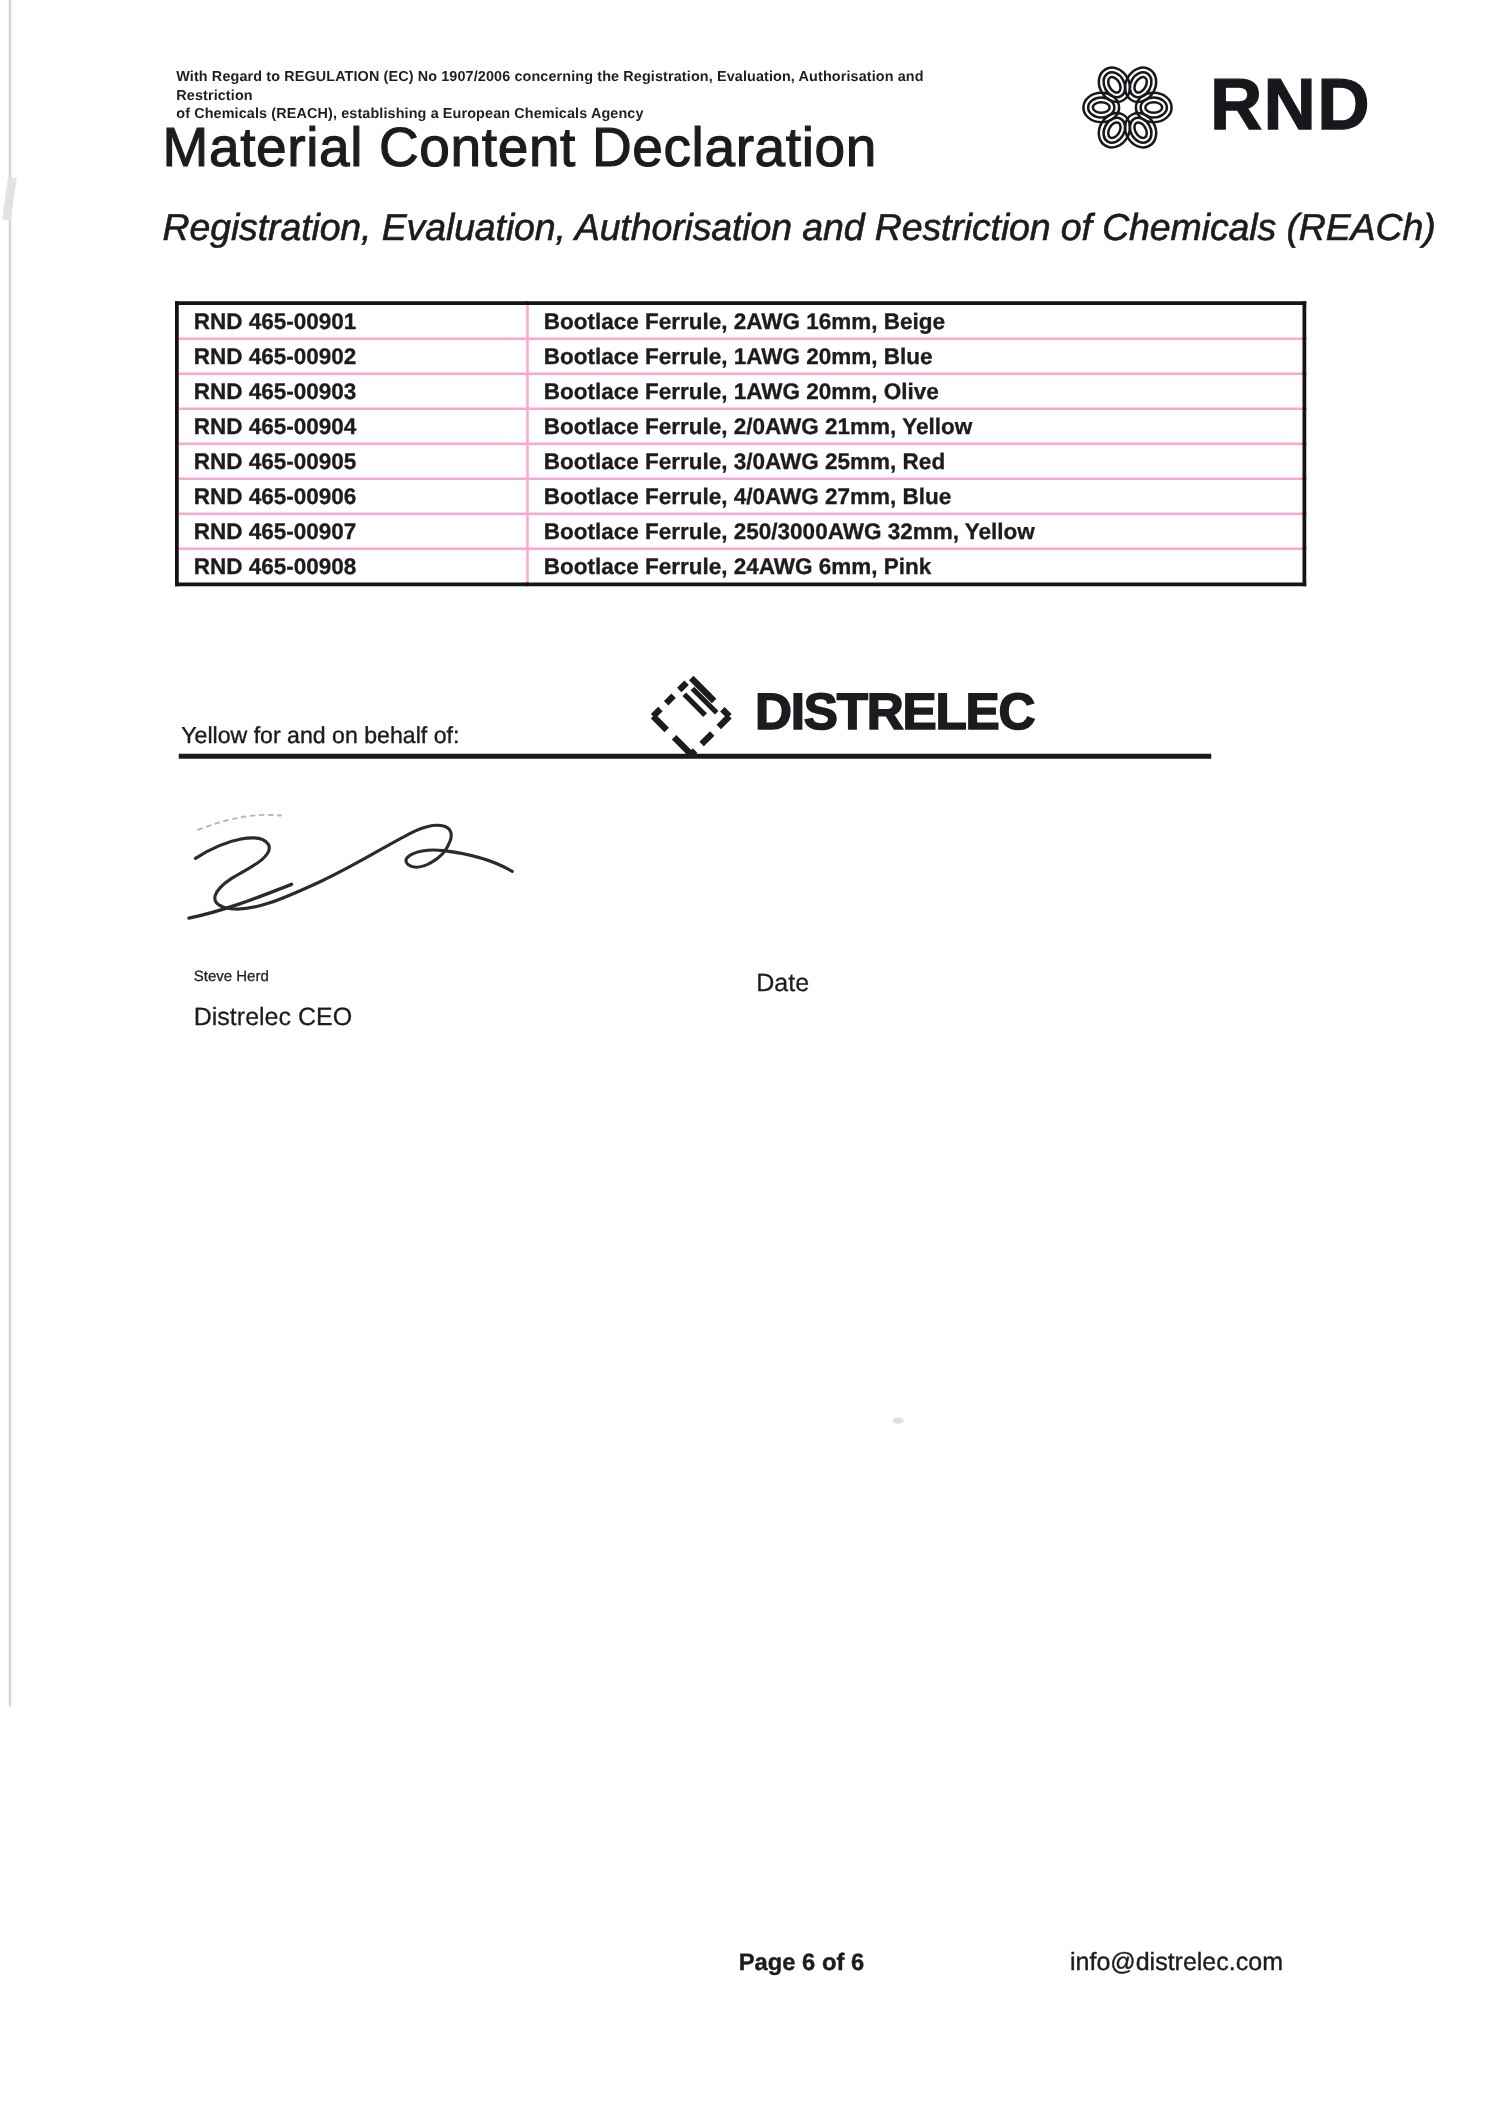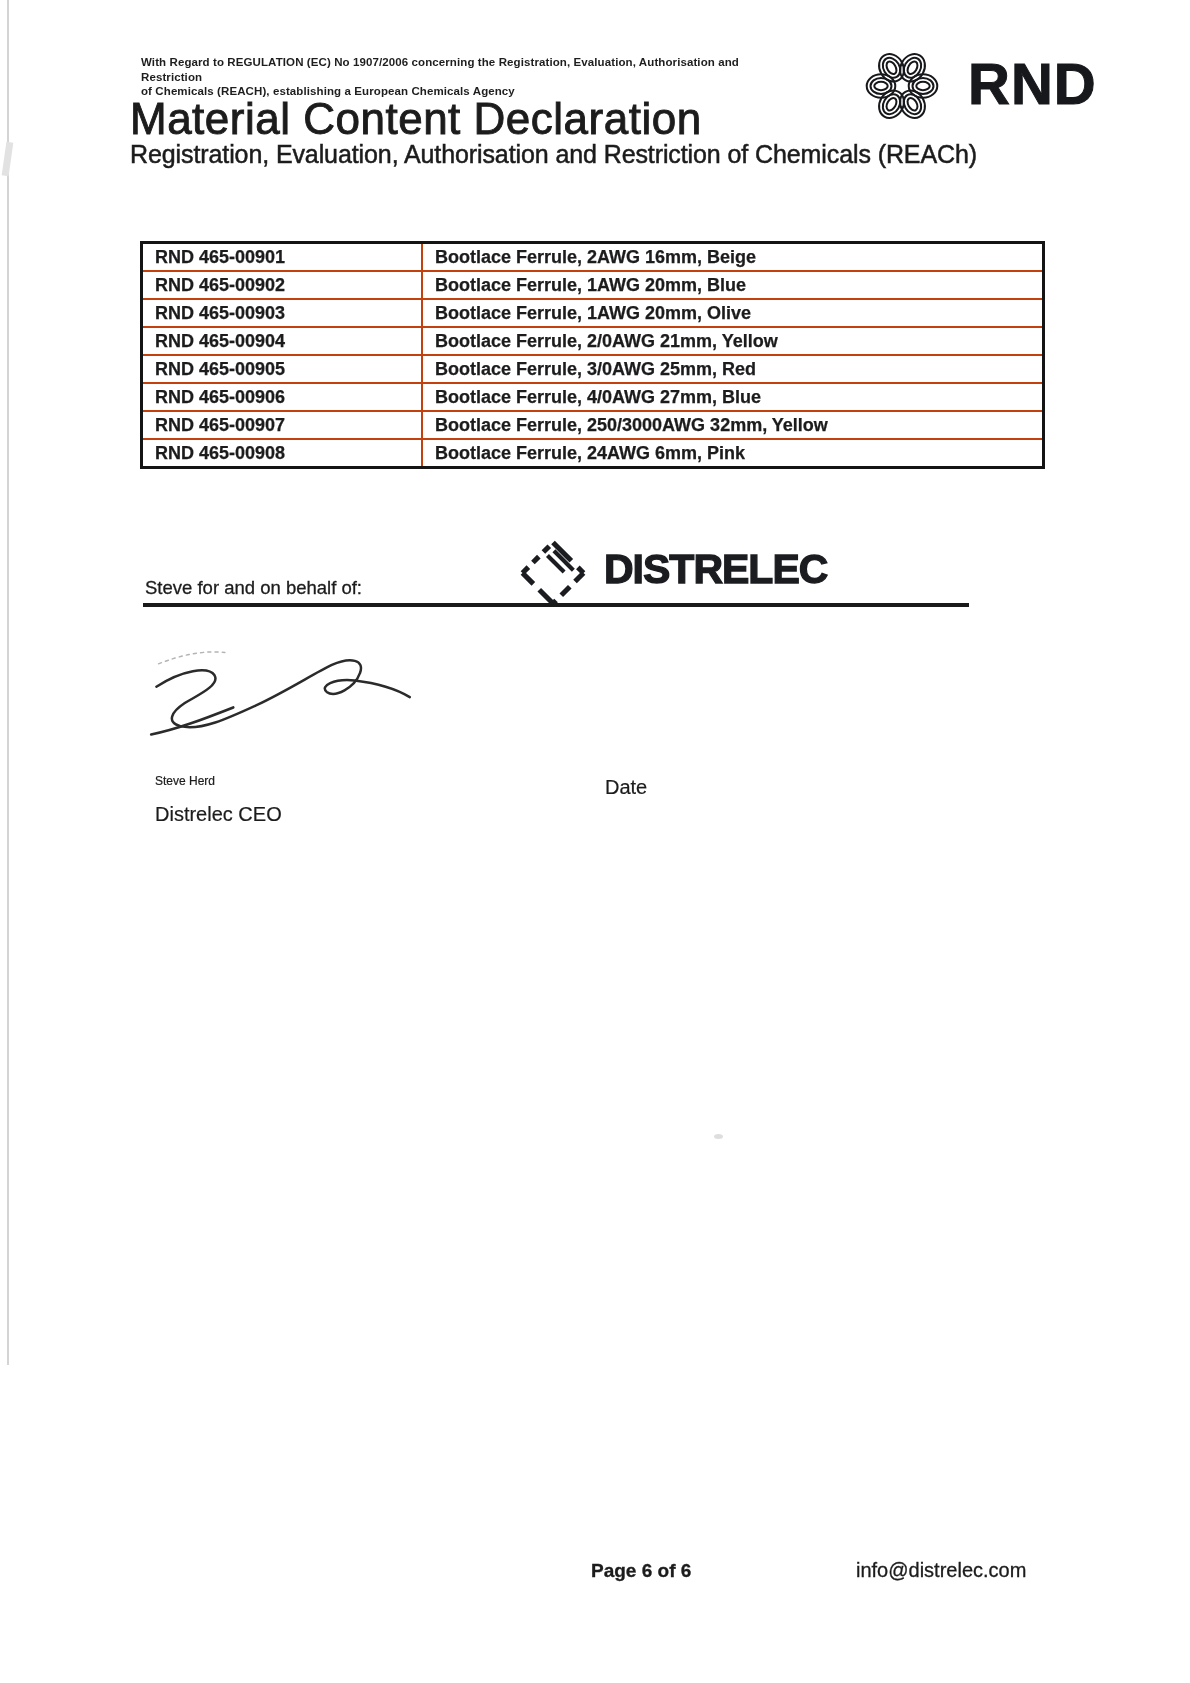--- a/index.html
+++ b/index.html
@@ -17,39 +17,39 @@
     position:absolute; left:141px; top:55px; width:640px;
     font-size:11.5px; line-height:14.5px; font-weight:700; letter-spacing:0.1px;
     color:#1e1e1e;
   }
   .doc-title {
     position:absolute; left:130px; top:94px;
     font-size:44px; font-weight:400; letter-spacing:0.5px;
     -webkit-text-stroke:0.9px #1c1c1c; white-space:nowrap;
   }
   .doc-subtitle {
-    position:absolute; left:130px; top:140px;
-    font-size:25px; font-weight:400; letter-spacing:-0.1px;
-    -webkit-text-stroke:0.5px #1c1c1c; white-space:nowrap;
+    position:absolute; left:130px; top:166px;
+    font-size:30px; font-weight:400; letter-spacing:-0.1px;
+    -webkit-text-stroke:0.5px #1c1c1c; white-space:nowrap;font-style:italic;
   }
 
   .rnd-logo { position:absolute; left:860px; top:40px; display:flex; align-items:center; }
   .rnd-logo svg { display:block; }
   .rnd-logo-text {
     margin-left:24px; font-size:58px; font-weight:700; letter-spacing:1px;
     color:#17181c; -webkit-text-stroke:1px #17181c; line-height:1;
     transform:translateY(-2px);
   }
 
   table.parts-table {
     position:absolute; left:140px; top:241px; width:905px;
     border-collapse:collapse; border:3px solid #141414;
   }
   table.parts-table td {
-    border:2px solid #c2410c;
+    border:2px solid #f9a8d4;
     font-size:18px; font-weight:600; -webkit-text-stroke:0.25px #1c1c1c;
     height:24px; padding:1px 4px 1px 12px; white-space:nowrap;
   }
   td.col-part { width:262px; }
   td.col-desc { padding-left:15px; }
 
   .signed-label {
     position:absolute; left:145px; top:577px;
     font-size:18.5px; font-weight:500; -webkit-text-stroke:0.3px #1c1c1c;
   }
@@ -157,21 +157,21 @@
         <td class="col-part">RND 465-00907</td>
         <td class="col-desc">Bootlace Ferrule, 250/3000AWG 32mm, Yellow</td>
       </tr>
       <tr>
         <td class="col-part">RND 465-00908</td>
         <td class="col-desc">Bootlace Ferrule, 24AWG 6mm, Pink</td>
       </tr>
     </tbody>
   </table>
 
-  <div class="signed-label">Steve for and on behalf of:</div>
+  <div class="signed-label">Yellow for and on behalf of:</div>
 
   <div class="distrelec-logo">
     <span>
       <svg viewBox="0 0 80 80" width="74" height="74">
         <g stroke="#1b1c20" stroke-width="5.5" fill="none" stroke-linecap="butt">
           <path d="M40 7 L73 40" stroke-dasharray="28 10"></path>
           <path d="M73 40 L40 73" stroke-dasharray="13 8"></path>
           <path d="M40 73 L7 40" stroke-dasharray="21 9"></path>
           <path d="M7 40 L40 7" stroke-dasharray="9 7"></path>
           <path d="M41 16 L62 37" stroke-width="4.5"></path>

